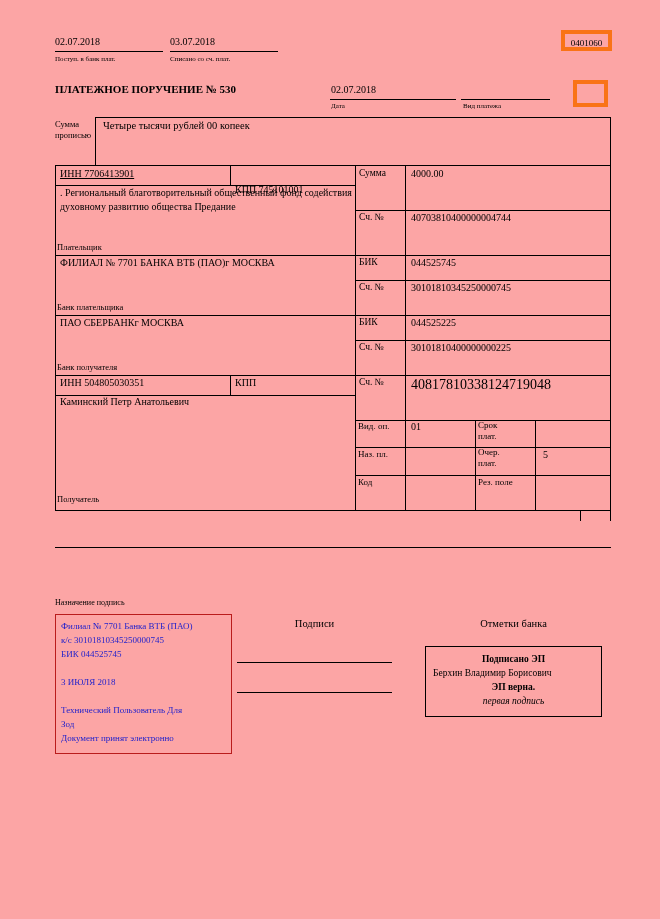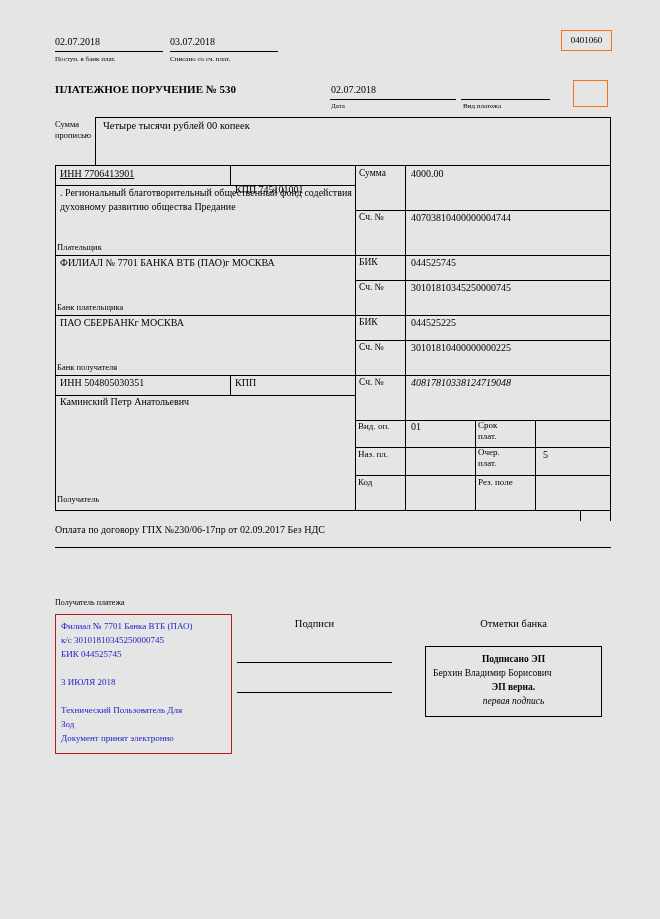--- a/index.html
+++ b/index.html
@@ -1,22 +1,22 @@
 <!DOCTYPE html>
 <html><head>
 <meta charset="utf-8">
 <style>
   html,body { margin:0; padding:0; background:#fff; }
-  .page { position:relative; width:660px; height:919px; background:#e5e5e5;
+  .page { position:relative; width:660px; height:919px; background:#fca5a5;
           font-family:"Liberation Serif","DejaVu Serif",serif; color:#000; overflow:hidden; }
   .tx { position:absolute; white-space:nowrap; }
   .wrap { white-space:normal; }
   .hl { position:absolute; height:1px; background:#000; }
   .vl { position:absolute; width:1px; background:#000; }
-  .box { position:absolute; border:1px solid #f97316; box-sizing:border-box; }
+  .box { position:absolute; border:4px solid #f97316; box-sizing:border-box; }
   .center { text-align:center; }
   .b { font-weight:bold; }
   .i { font-style:italic; }
   .stamp { position:absolute; left:55px; top:614px; width:177px; height:140px;
            border:1px solid #b91c1c; color:#2222cc; box-sizing:border-box;
            padding:4px 5px; font-size:9px; line-height:14px; }
   .stamp-line { min-height:14px; }
   .bankbox { position:absolute; left:425px; top:646px; width:177px; height:71px;
              border:1px solid #000; box-sizing:border-box; padding-top:5px;
              font-size:9.5px; line-height:14px; }
@@ -94,36 +94,35 @@
   <div class="tx" style="left:60px;top:317px;font-size:10px;">ПАО СБЕРБАНКг МОСКВА</div>
   <div class="tx" style="left:359px;top:317px;font-size:9.5px;">БИК</div>
   <div class="tx" style="left:411px;top:317px;font-size:10px;">044525225</div>
   <div class="tx" style="left:359px;top:342px;font-size:9.5px;">Сч. №</div>
   <div class="tx" style="left:411px;top:342px;font-size:10px;">30101810400000000225</div>
   <div class="tx" style="left:57px;top:362px;font-size:8.5px;">Банк получателя</div>
 
   <div class="tx" style="left:60px;top:377px;font-size:10px;">ИНН 504805030351</div>
   <div class="tx" style="left:235px;top:377px;font-size:10px;">КПП</div>
   <div class="tx" style="left:359px;top:377px;font-size:9.5px;">Сч. №</div>
-  <div class="tx" style="left:411px;top:377px;font-size:10px;font-style:italic;">40817810338124719048</div>
+  <div class="tx" style="left:411px;top:377px;font-size:14px;">40817810338124719048</div>
   <div class="tx" style="left:60px;top:396px;font-size:10px;">Каминский Петр Анатольевич</div>
   <div class="tx" style="left:57px;top:494px;font-size:8.5px;">Получатель</div>
 
   <div class="tx" style="left:358px;top:421px;font-size:9px;">Вид. оп.</div>
   <div class="tx" style="left:411px;top:421px;font-size:10px;">01</div>
   <div class="tx wrap" style="left:478px;top:420px;width:40px;font-size:9px;line-height:10.5px;">Срок плат.</div>
   <div class="tx" style="left:358px;top:449px;font-size:9px;">Наз. пл.</div>
   <div class="tx wrap" style="left:478px;top:447px;width:40px;font-size:9px;line-height:10.5px;">Очер. плат.</div>
   <div class="tx" style="left:543px;top:449px;font-size:10px;">5</div>
   <div class="tx" style="left:358px;top:477px;font-size:9px;">Код</div>
   <div class="tx" style="left:478px;top:477px;font-size:9px;">Рез. поле</div>
 
-  <div class="tx" style="left:55px;top:524px;font-size:10px;">Оплата по договору ГПХ №230/06-17пр от 02.09.2017 Без НДС</div>
   <div class="hl" style="left:55px;top:547px;width:556px;"></div>
-  <div class="tx" style="left:55px;top:598px;font-size:8px;">Получатель платежа</div>
+  <div class="tx" style="left:55px;top:598px;font-size:8px;">Назначение подпись</div>
 
   <div class="stamp">
     <div class="stamp-line">Филиал № 7701 Банка ВТБ (ПАО)</div>
     <div class="stamp-line">к/с 30101810345250000745</div>
     <div class="stamp-line">БИК 044525745</div>
     <div class="stamp-line"></div>
     <div class="stamp-line">3 ИЮЛЯ 2018</div>
     <div class="stamp-line"></div>
     <div class="stamp-line">Технический Пользователь Для</div>
     <div class="stamp-line">Зод</div>

